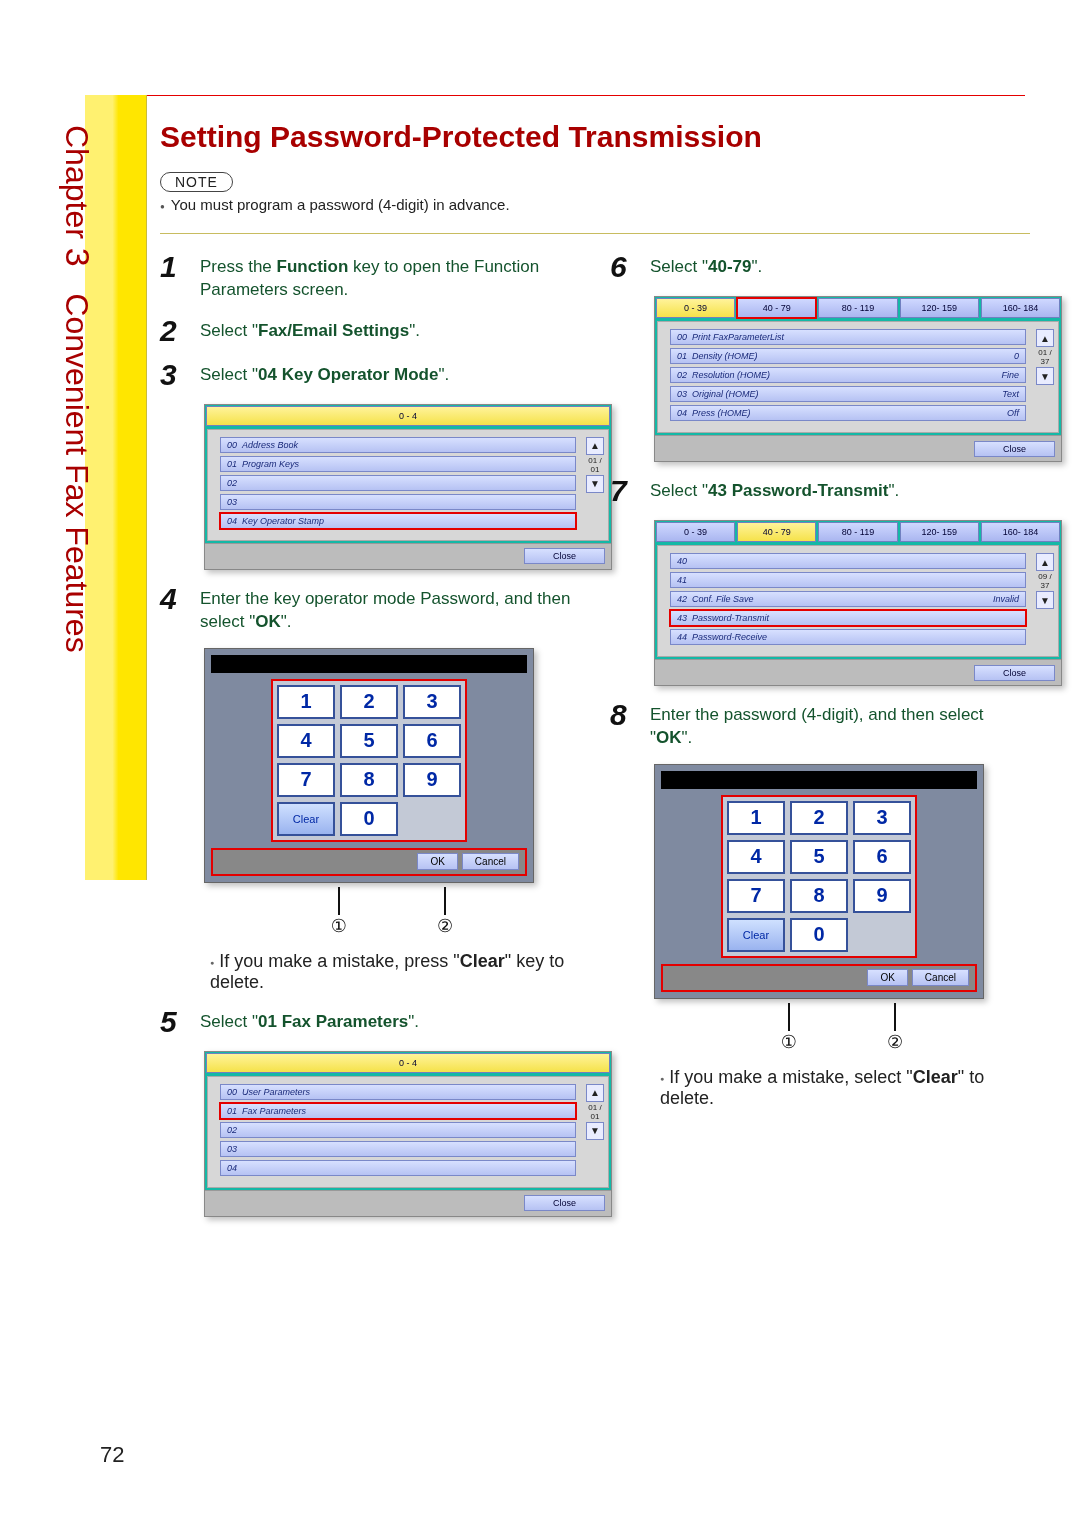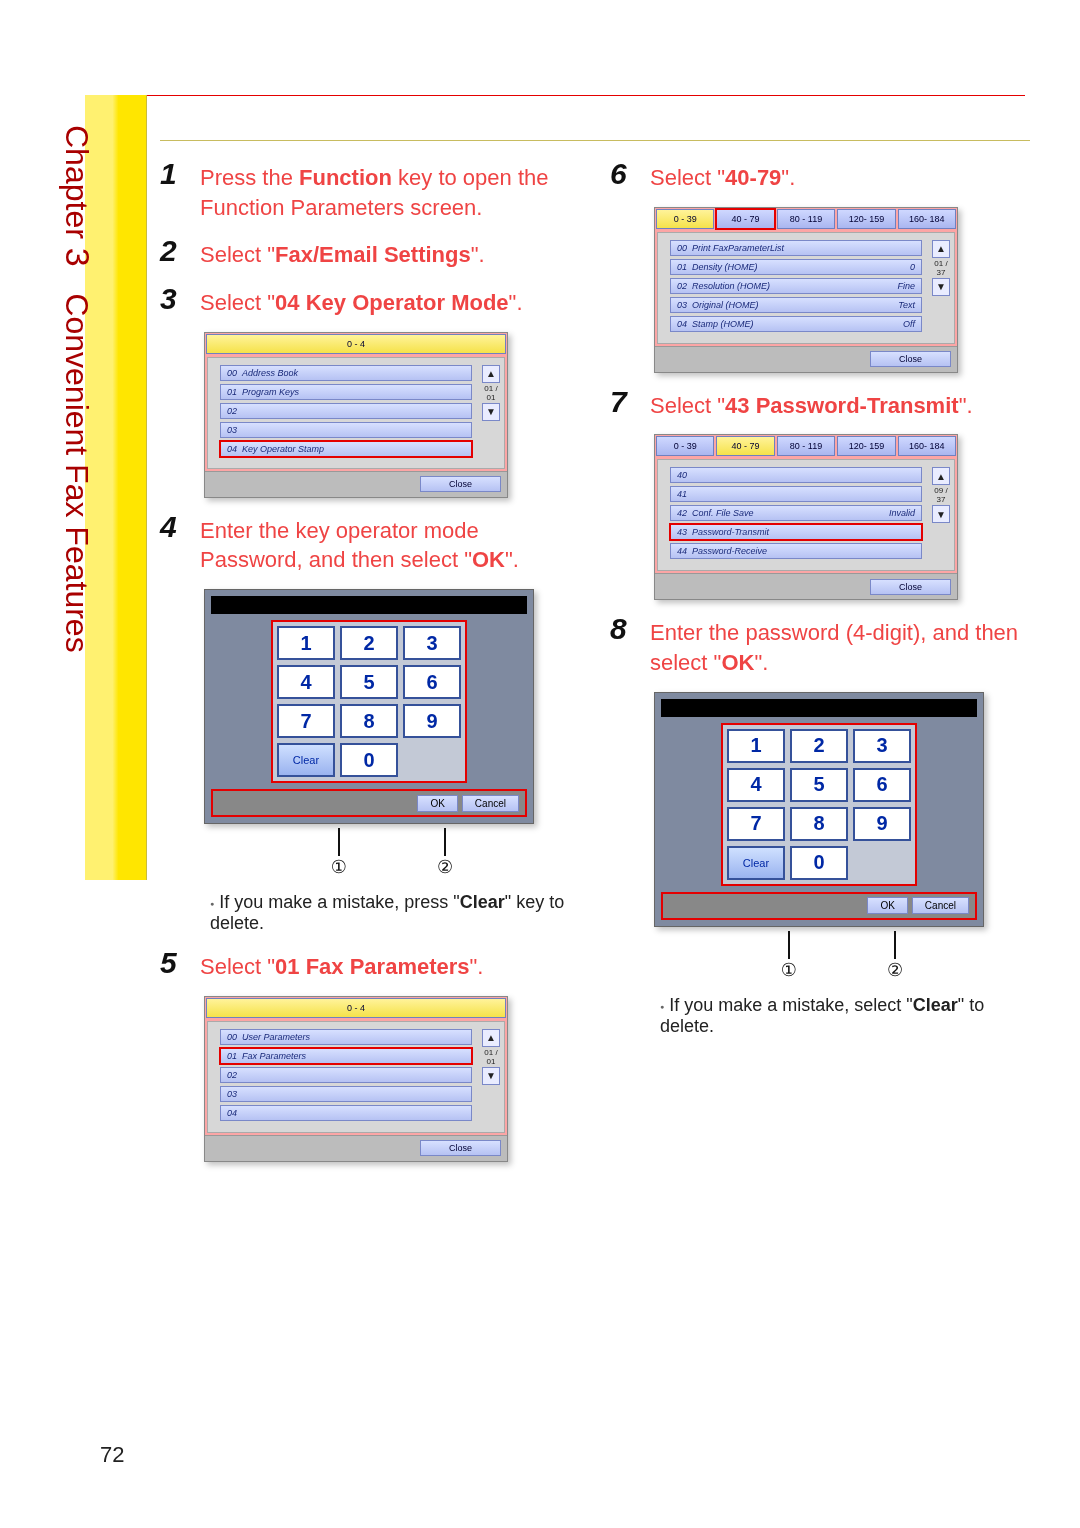--- a/index.html
+++ b/index.html
@@ -16,28 +16,28 @@
   h1.title { color:#a80000; font-size:30px; font-weight:bold; font-family:"Trebuchet MS", Arial, sans-serif; margin-bottom:18px;}
   .intro { font-size:18px; color:#111; margin-bottom:18px;}
   .note-pill { display:inline-block; border:1.5px solid #444; border-radius:12px; padding:1px 14px; font-size:14px; letter-spacing:1px; background:#fff; color:#222; }
   .note-line { font-size:15px; color:#222; margin-top:4px;}
   .note-line .dot::before { content:"●"; font-size:8px; vertical-align:middle; margin-right:6px; color:#555;}
   .sep { height:1px; background:#c8bc60; margin:20px 0 18px 0;}
   .columns { display:flex; gap:30px;}
   .col { width:420px; }
   .step { display:flex; margin-bottom:14px;}
   .stepnum { width:40px; flex:none; font-size:30px; font-weight:bold; font-style:italic; font-family:"Trebuchet MS", Arial, sans-serif; color:#111; line-height:1; }
-  .steptext { font-size:22px; color:#ef4444; padding-top:4px; line-height:1.35;}
+  .steptext { font-size:17px; color:#14532d; padding-top:4px; line-height:1.35;}
   .steptext b { font-weight:bold;}
   .sub { font-size:18px; color:#222; margin:6px 0 14px 50px;}
   .sub .dot::before{ content:"●"; font-size:7px; vertical-align:middle; margin-right:5px; color:#666;}
   .shot { margin:6px 0 14px 44px; }
   .pagenum { position:absolute; left:100px; bottom:60px; font-size:22px; color:#222;}
   
-  .lcd { width:304px; background:#fca5a5; border:1px solid #888; box-shadow: 3px 3px 6px rgba(0,0,0,.25); font-size:10px; color:#003; }
+  .lcd { width:408px; background:#14b8a6; border:1px solid #888; box-shadow: 3px 3px 6px rgba(0,0,0,.25); font-size:10px; color:#003; }
   .lcd .tabs { display:flex; height:22px;}
   .lcd .tabs .tab { flex:1; background:linear-gradient(#cfd8ff,#aab6f0); border:1px solid #7080c0; margin:1px; font-size:9px; text-align:center; padding-top:4px;}
   .lcd .tabs .tab.active { background:linear-gradient(#fff39a,#f5e24a); }
   .lcd .inner { background:#d7d7d7; border:1px solid #aaa; margin:2px; padding:4px 4px 8px 4px; position:relative;}
   .lcd .row { background:linear-gradient(#d7e0ff,#b6c2f3); border:1px solid #7a88c8; margin:3px 28px 3px 8px; height:16px; font-size:9px; color:#1a2a7a; padding:2px 6px; display:flex; justify-content:space-between; white-space:nowrap; overflow:hidden;font-style:italic;}
   .lcd .row .v { color:#1a2a7a;}
   .lcd .highlight-red { outline:2px solid #e40000; outline-offset:-1px;}
   .lcd .scroll { position:absolute; right:4px; top:6px; width:18px; text-align:center; font-size:8px; color:#222;}
   .lcd .scroll .btn { width:18px; height:18px; border:1px solid #7a88c8; background:#e9ecff; margin:1px 0; display:flex; align-items:center; justify-content:center; font-size:10px;}
   .lcd .bottom { background:#bcbcbc; height:26px; display:flex; justify-content:flex-end; align-items:center; padding:0 6px; border-top:1px solid #999;}
@@ -61,20 +61,25 @@
 <div class="page">
   <div class="top-rule"></div>
   <div class="sidebar-tab"></div>
   <div class="sidebar-text">
     <span>Chapter</span>
     <span class="chnum">3</span>&nbsp;&nbsp;
     <span>Convenient Fax Features</span>
   </div>
 
   <div class="content">
+    <h1 class="title">Setting Password-Protected Transmission</h1>
+    <div>
+      <span class="note-pill">NOTE</span>
+      <div class="note-line"><span class="dot"></span><span>You must program a password (4-digit) in advance.</span></div>
+    </div>
     <div class="sep"></div>
 
     <div class="columns">
 
       <div class="col">
 
         <div class="step">
           <div class="stepnum">1</div>
           <div class="steptext"><span>Press the </span><b>Function</b><span> key to open the Function Parameters screen.</span></div>
         </div>
@@ -232,21 +237,21 @@
                 </div>
               <div class="row">
                   <span><span>02</span>&nbsp;&nbsp;<span>Resolution (HOME)</span></span>
                   <span class="v">Fine</span>
                 </div>
               <div class="row">
                   <span><span>03</span>&nbsp;&nbsp;<span>Original (HOME)</span></span>
                   <span class="v">Text</span>
                 </div>
               <div class="row">
-                  <span><span>04</span>&nbsp;&nbsp;<span>Stamp (HOME)</span></span>
+                  <span><span>04</span>&nbsp;&nbsp;<span>Press (HOME)</span></span>
                   <span class="v">Off</span>
                 </div>
               <div class="scroll">
                 <div class="btn">▲</div>
                 <div>01 / 37</div>
                 <div class="btn">▼</div>
               </div>
             </div>
             <div class="bottom">
                 <div class="b">Close</div>

